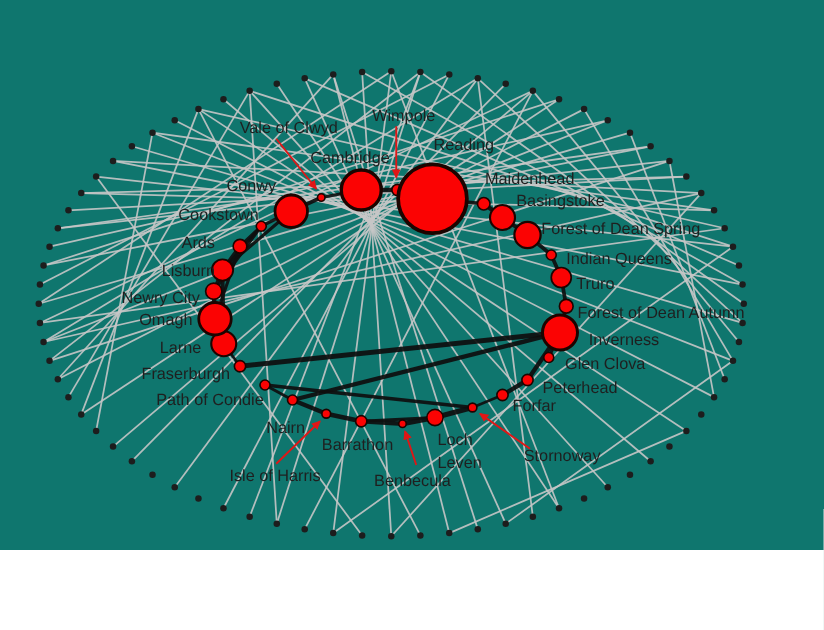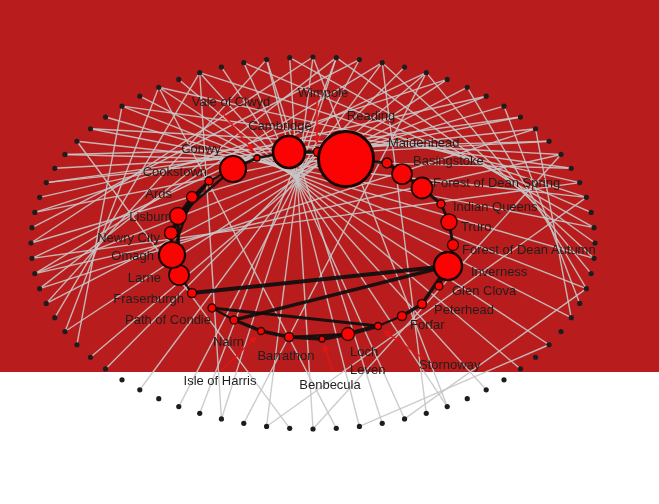--- a/index.html
+++ b/index.html
@@ -1,17 +1,17 @@
 <!DOCTYPE html>
 <html><head>
 <meta charset="utf-8">
 <style>
   html,body{margin:0;padding:0;background:#ffffff;}
   body{width:659px;height:504px;overflow:hidden;font-family:"Liberation Sans",sans-serif;}
-  #stage{position:relative;width:659px;height:372px;background:#b91c1c;}
+  #stage{position:relative;width:659px;height:440px;background:#0f766e;}
   svg{position:absolute;left:0;top:0;}
   .lbl{font-family:"Liberation Sans",sans-serif;font-size:13px;fill:#1f1f1f;}
 </style>
 </head>
 <body>
 
 <div id="stage">
   <svg id="net" width="659" height="504" viewBox="0 0 659 504" xmlns="http://www.w3.org/2000/svg">
     <defs>
       <marker id="ah" markerWidth="9" markerHeight="8" refX="6.5" refY="3.5" orient="auto" markerUnits="userSpaceOnUse">

